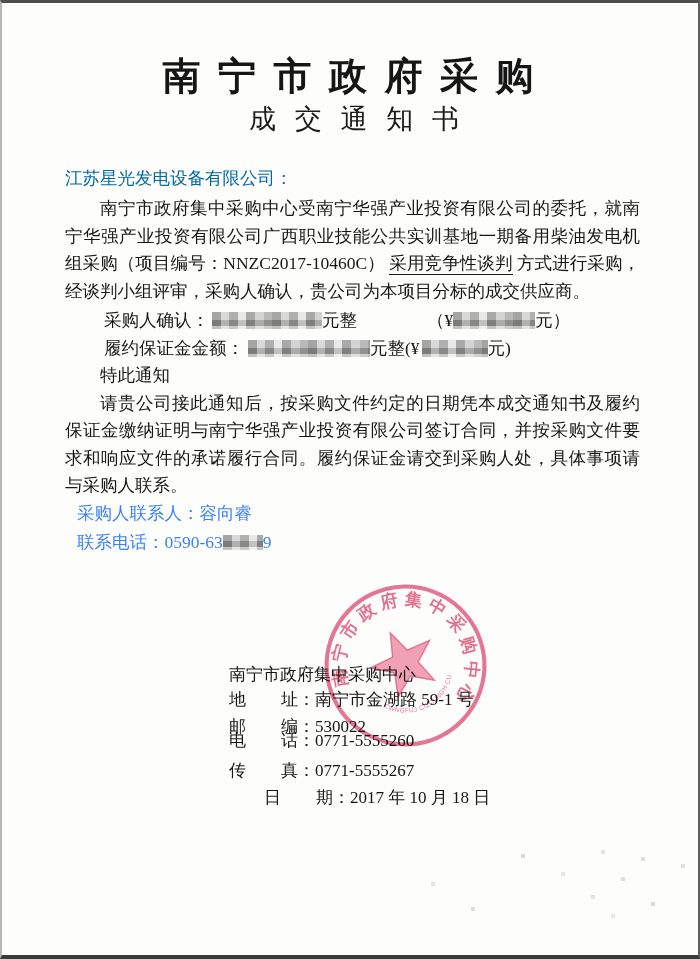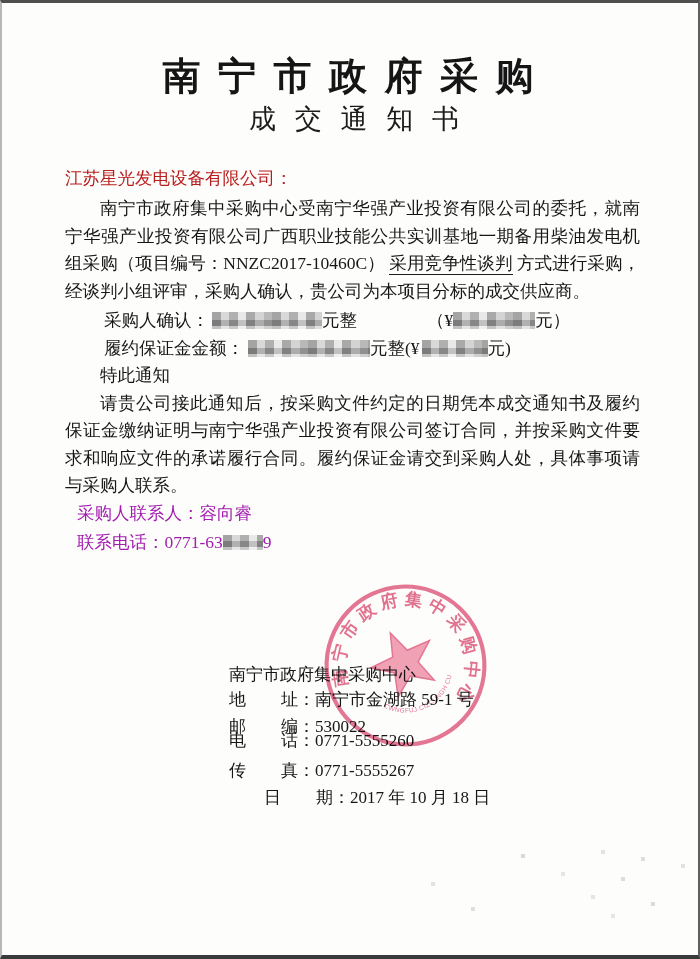--- a/index.html
+++ b/index.html
@@ -21,21 +21,21 @@
     text-align:center;font-size:38px;font-weight:bold;
     letter-spacing:4px;color:#151515;white-space:nowrap;
   }
   .doc-subtitle{
     position:absolute;left:7px;top:98px;width:100%;
     text-align:center;font-size:27px;font-weight:normal;
     letter-spacing:6px;color:#1b1b1b;white-space:nowrap;
   }
   .recipient{
     position:absolute;left:63px;top:163px;
-    font-size:17.5px;color:#b91c1c;
+    font-size:17.5px;color:#0369a1;
   }
   .para{
     position:absolute;left:63px;width:575px;
     font-size:17.5px;line-height:27.5px;
     text-align:justify;color:#161616;
   }
   .para p{margin:0;text-indent:2em;}
   .para-1{top:192px;}
   .para-2{top:359px;}
   .underline{border-bottom:1.5px solid #1c1c1c;padding-bottom:1px;}
@@ -44,21 +44,21 @@
     font-size:17.5px;line-height:28px;color:#161616;white-space:nowrap;
   }
   .mosaic{
     display:inline-block;height:17px;vertical-align:-3px;
     background:
       repeating-linear-gradient(0deg, rgba(255,255,255,.45) 0 3px, rgba(40,40,40,.18) 3px 9px, rgba(255,255,255,.2) 9px 17px),
       repeating-linear-gradient(90deg,#8e8e8e 0 9px,#cfcfcf 9px 17px,#9c9c9c 17px 26px,#e3e3e3 26px 34px,#949494 34px 43px,#c9c9c9 43px 52px,#a8a8a8 52px 60px);
   }
   .contact{
     position:absolute;left:75px;top:496px;
-    font-size:17.5px;line-height:28.5px;color:#a21caf;white-space:nowrap;
+    font-size:17.5px;line-height:28.5px;color:#3b82f6;white-space:nowrap;
   }
   .footer{
     position:absolute;left:227px;top:658px;width:420px;
     font-size:17px;color:#161616;
   }
   .footer-org{position:absolute;left:0;top:2px;white-space:nowrap;}
   .frow{position:absolute;left:0;white-space:nowrap;}
   .fl1{display:inline-block;width:52px;}
   .stamp{
     position:absolute;left:301px;top:560px;width:205px;height:205px;
@@ -99,21 +99,21 @@
   </div>
 
   <div class="para para-2">
     <p>特此通知</p>
     <p>请贵公司接此通知后，按采购文件约定的日期凭本成交通知书及履约保证金缴纳证明与南宁华强产业投资有限公司签订合同，并按采购文件要求和响应文件的承诺履行合同。履约保证金请交到采购人处，具体事项请与采购人联系。</p>
   </div>
 
   <div class="contact">
     <div>采购人联系人：容向睿</div>
     <div>
-      <span>联系电话：</span><span>0771-63</span><span class="mosaic" style="width:40px;height:15px;vertical-align:-2px;"></span><span>9</span>
+      <span>联系电话：</span><span>0590-63</span><span class="mosaic" style="width:40px;height:15px;vertical-align:-2px;"></span><span>9</span>
     </div>
   </div>
 
   <div class="footer">
     <div class="footer-org">南宁市政府集中采购中心</div>
     <div class="frow" style="top:27px;"><span class="fl1">地</span><span>址：</span><span>南宁市金湖路 59-1 号</span></div>
     <div class="frow" style="top:54px;"><span class="fl1">邮</span><span>编：</span><span>530022</span></div>
     <div class="frow" style="top:68px;font-family:Liberation Serif, serif;"><span class="fl1">电</span><span>话：</span><span>0771-5555260</span></div>
     <div class="frow" style="top:98px;"><span class="fl1">传</span><span>真：</span><span>0771-5555267</span></div>
     <div class="frow" style="top:125px;margin-left:35px;"><span class="fl1">日</span><span>期：</span><span>2017 年 10 月 18 日</span></div>

